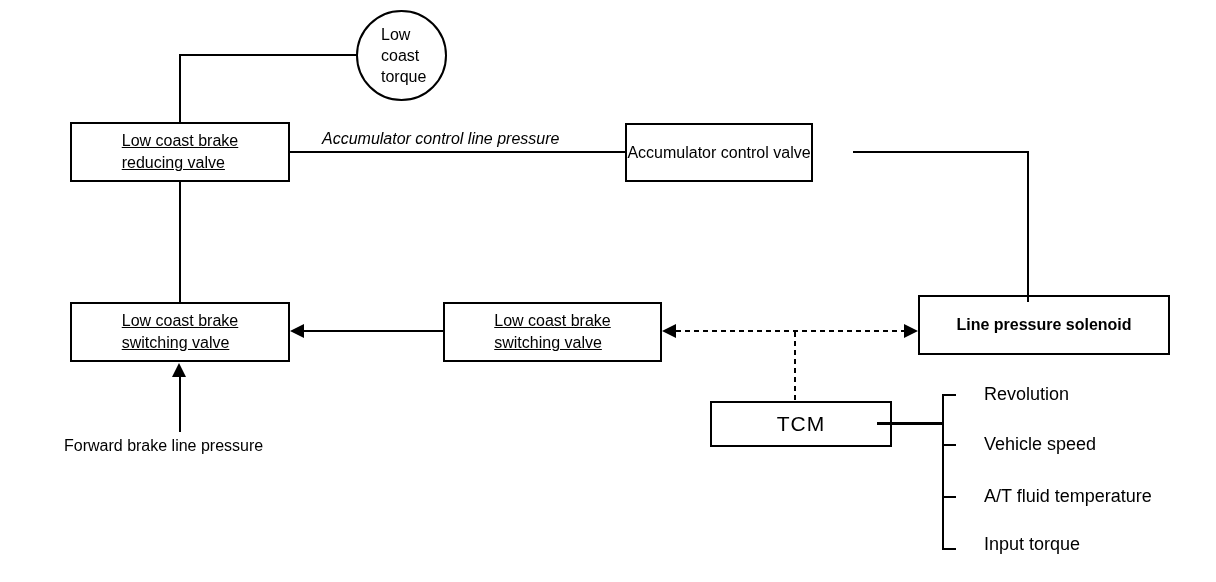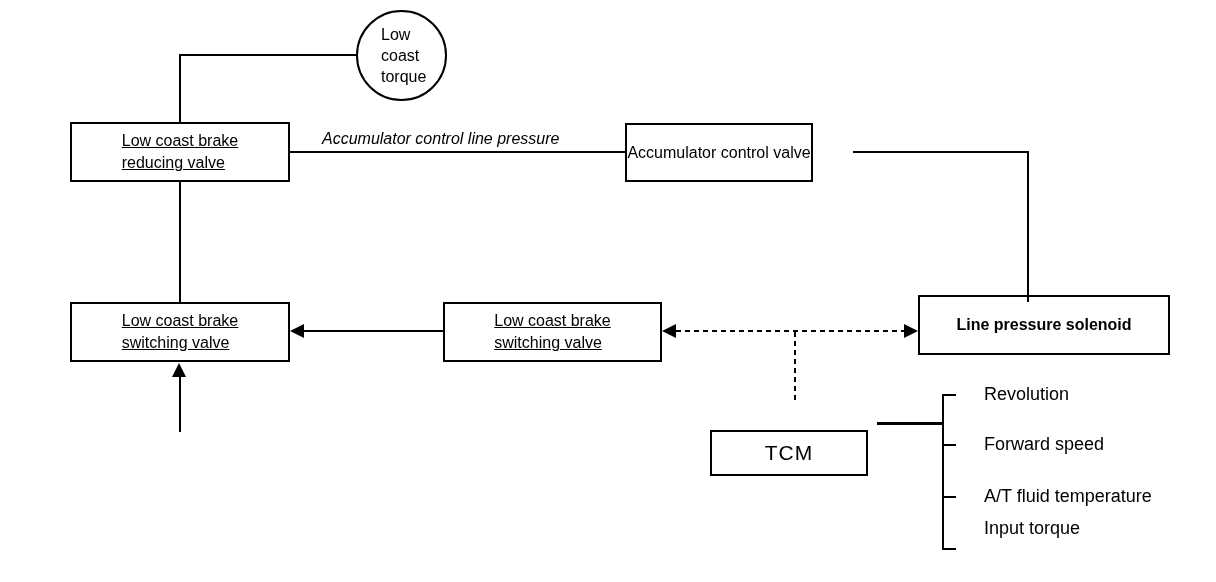--- a/index.html
+++ b/index.html
@@ -42,22 +42,22 @@
     line-height: 21px;
   }
   .circle .txt { text-align: left; padding-left: 23px; }
 
   #node-circle      { left: 356px; top: 10px;  width: 91px;  height: 91px; }
   #node-reducing    { left: 70px;  top: 122px; width: 220px; height: 60px; }
   #node-accumulator { left: 625px; top: 123px; width: 188px; height: 59px; }
   #node-switching   { left: 70px;  top: 302px; width: 220px; height: 60px; }
   #node-solenoid    { left: 443px; top: 302px; width: 219px; height: 60px; }
   #node-linepress   { left: 918px; top: 295px; width: 252px; height: 60px; font-weight: bold; }
-  #node-tcm         { left: 710px; top: 401px; width: 158px; height: 46px;
-                      font-size: 21px; letter-spacing: 1px; margin-top: 29px; }
+  #node-tcm         { left: 710px; top: 401px; width: 182px; height: 46px;
+                      font-size: 21px; letter-spacing: 1px; }
 
   
   .line { position: absolute; background: #000; }
   #ln-circle-h   { left: 180px; top: 54px;  width: 177px; height: 2px; }
   #ln-circle-v   { left: 179px; top: 54px;  width: 2px;   height: 69px; }
   #ln-acc-left   { left: 290px; top: 151px; width: 335px; height: 2px; }
   #ln-acc-right  { left: 853px; top: 151px; width: 176px; height: 2px; }
   #ln-acc-down   { left: 1027px;top: 151px; width: 2px;   height: 151px; }
   #ln-red-switch { left: 179px; top: 182px; width: 2px;   height: 120px; }
   #ln-sol-switch { left: 302px; top: 330px; width: 141px; height: 2px; }
@@ -100,21 +100,21 @@
     font-size: 16px;
     line-height: 17px;
     white-space: nowrap;
   }
   #lbl-acc { left: 322px; top: 130px; font-style: italic; }
   #lbl-fwd { left: 64px;  top: 437px; }
   .sensor { position: absolute; left: 960px; font-size: 18px; line-height: 17px; white-space: nowrap; margin-left: 24px; }
   #sensor-0 { top: 386px; }
   #sensor-1 { top: 436px; }
   #sensor-2 { top: 488px; }
-  #sensor-3 { top: 520px; }
+  #sensor-3 { top: 536px; }
 </style>
 </head>
 <body>
 
 <div class="canvas">
 
   <div class="circle" id="node-circle">
     <div class="txt">
       <div>Low coast</div>
       <div>torque</div>
@@ -171,19 +171,20 @@
   <div class="dash-v" id="dash-tcm"></div>
 
   <div class="line" id="ln-tcm-brk"></div>
   <div class="line" id="ln-brk-v"></div>
   <div class="tick" id="tick-0"></div>
   <div class="tick" id="tick-1"></div>
   <div class="tick" id="tick-2"></div>
   <div class="tick" id="tick-3"></div>
 
   <div class="flabel" id="lbl-acc">Accumulator control line pressure</div>
+  <div class="flabel" id="lbl-fwd">Forward brake line pressure</div>
 
   <div class="sensor" id="sensor-0">Revolution</div>
-  <div class="sensor" id="sensor-1">Forward speed</div>
+  <div class="sensor" id="sensor-1">Vehicle speed</div>
   <div class="sensor" id="sensor-2">A/T fluid temperature</div>
   <div class="sensor" id="sensor-3">Input torque</div>
 
 </div>
 
 </body></html>

